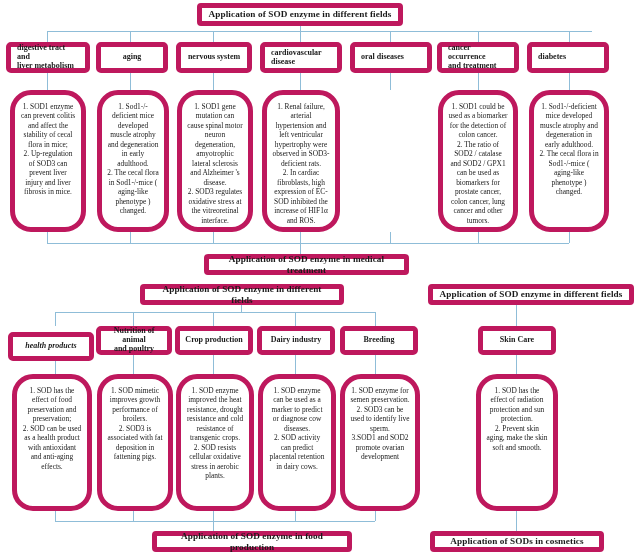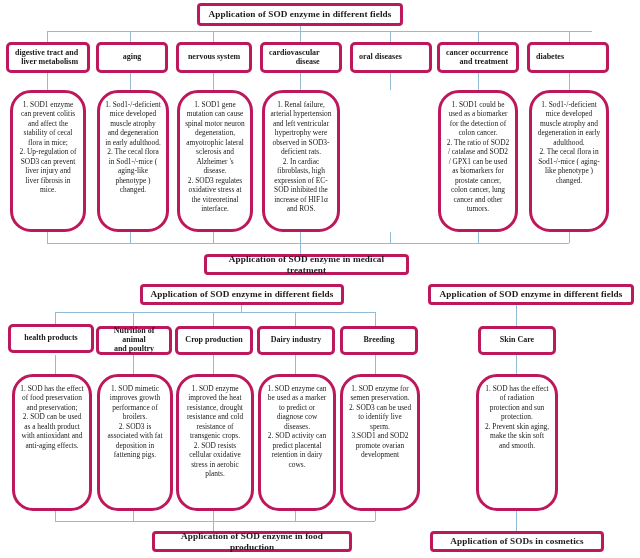--- a/index.html
+++ b/index.html
@@ -24,21 +24,21 @@
   svg.wires {
     position: absolute;
     left: 0; top: 0;
     width: 640px;
     height: 558px;
     pointer-events: none;
   }
   .node {
     position: absolute;
     box-sizing: border-box;
-    border: 3px solid #be185d;
+    border: 5px solid #be185d;
     background: #ffffff;
     display: flex;
     align-items: center;
     justify-content: center;
     text-align: center;
     line-height: 1.12;
   }
   .title-node {
     border-radius: 4px;
     font-weight: bold;
@@ -47,21 +47,21 @@
     padding: 0 6px;
   }
   .cat-node {
     border-radius: 5px;
     font-weight: bold;
     font-size: 8px;
     padding: 0 5px;
   }
   .cat-node.left-align {
     justify-content: flex-start;
-    text-align: right;
+    text-align: left;
     padding-left: 6px;
   }
   .detail-node {
     border-radius: 21px;
     font-size: 7.4px;
     align-items: flex-start;
     padding: 7px 5px 4px 5px;
     line-height: 1.28;
   }
   .detail-node .txt {
@@ -167,21 +167,21 @@
     </div>
   <div class="node detail-node" style="left:529px; top:90px; width:80px; height:142px;">
     <span class="txt">1. Sod1-/-deficient mice developed muscle atrophy and degeneration in early adulthood.
 2. The cecal flora in Sod1-/-mice ( aging-like phenotype ) changed.</span>
     </div>
 
   <div class="node title-node" style="left:204px; top:254px; width:205px; height:21px;">Application of SOD enzyme in medical treatment</div>
 
   <div class="node title-node" style="left:140px; top:284px; width:204px; height:21px;">Application of SOD enzyme in different fields</div>
 
-  <div class="node cat-node" style="left:8px; top:324px; width:86px; height:29px; white-space:pre-line;">health products</div>
+  <div class="node cat-node" style="left:8px; top:332px; width:86px; height:29px; white-space:pre-line;font-style:italic;">health products</div>
   <div class="node cat-node" style="left:96px; top:326px; width:76px; height:29px; white-space:pre-line;">Nutrition of animal
 and poultry</div>
   <div class="node cat-node" style="left:175px; top:326px; width:78px; height:29px; white-space:pre-line;">Crop production</div>
   <div class="node cat-node" style="left:257px; top:326px; width:78px; height:29px; white-space:pre-line;">Dairy industry</div>
   <div class="node cat-node" style="left:340px; top:326px; width:78px; height:29px; white-space:pre-line;">Breeding</div>
 
   <div class="node detail-node" style="left:12px; top:374px; width:80px; height:137px;">
     <span class="txt">1. SOD has the effect of food preservation and preservation;
 2. SOD can be used as a health product with antioxidant and anti-aging effects.</span>
     </div>

